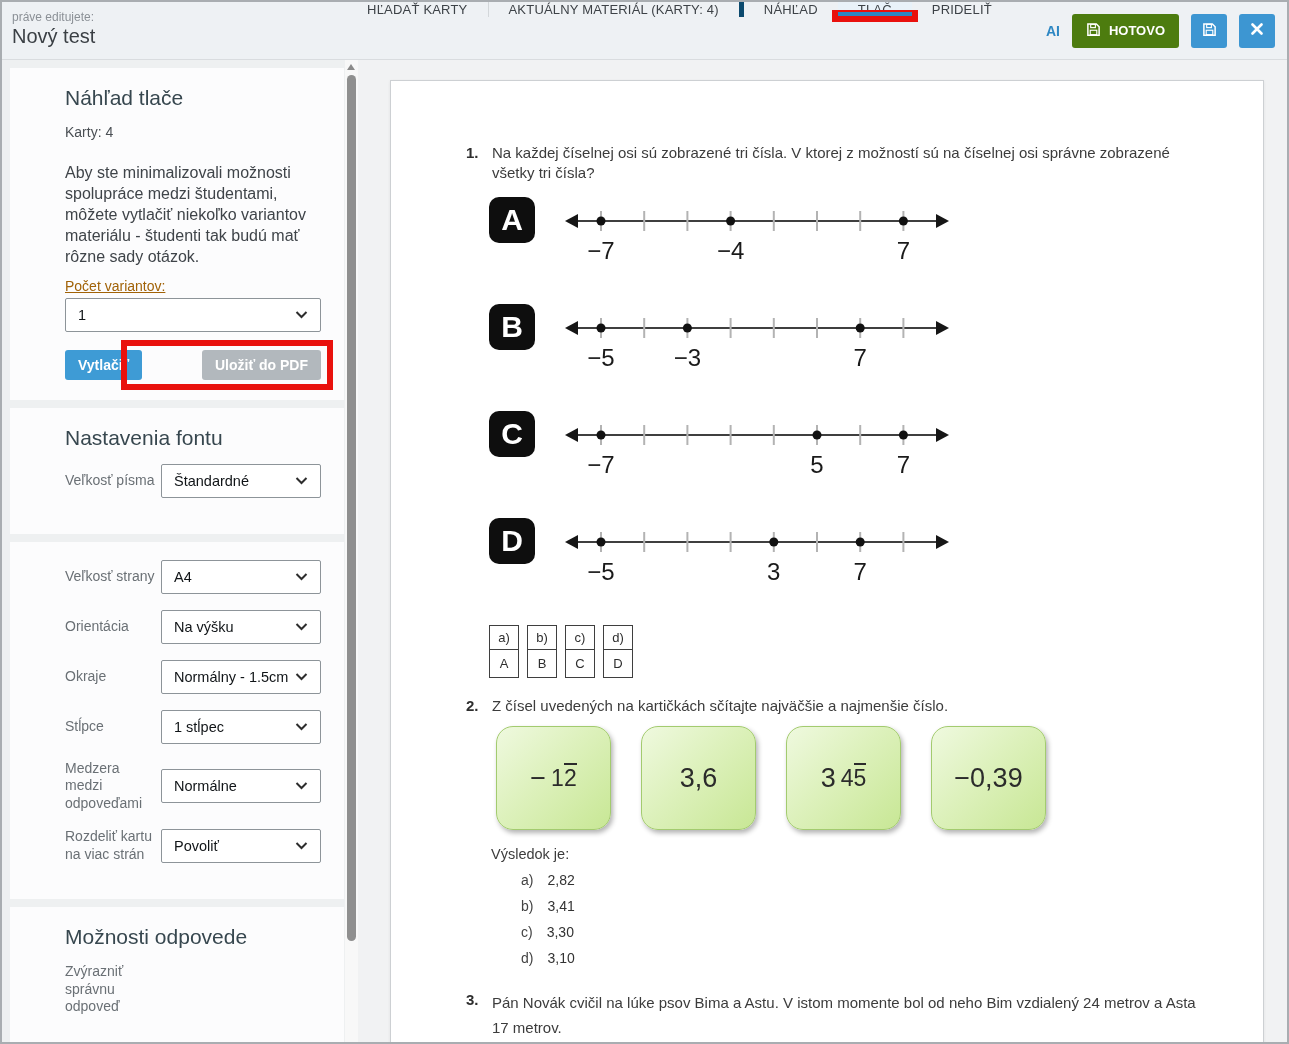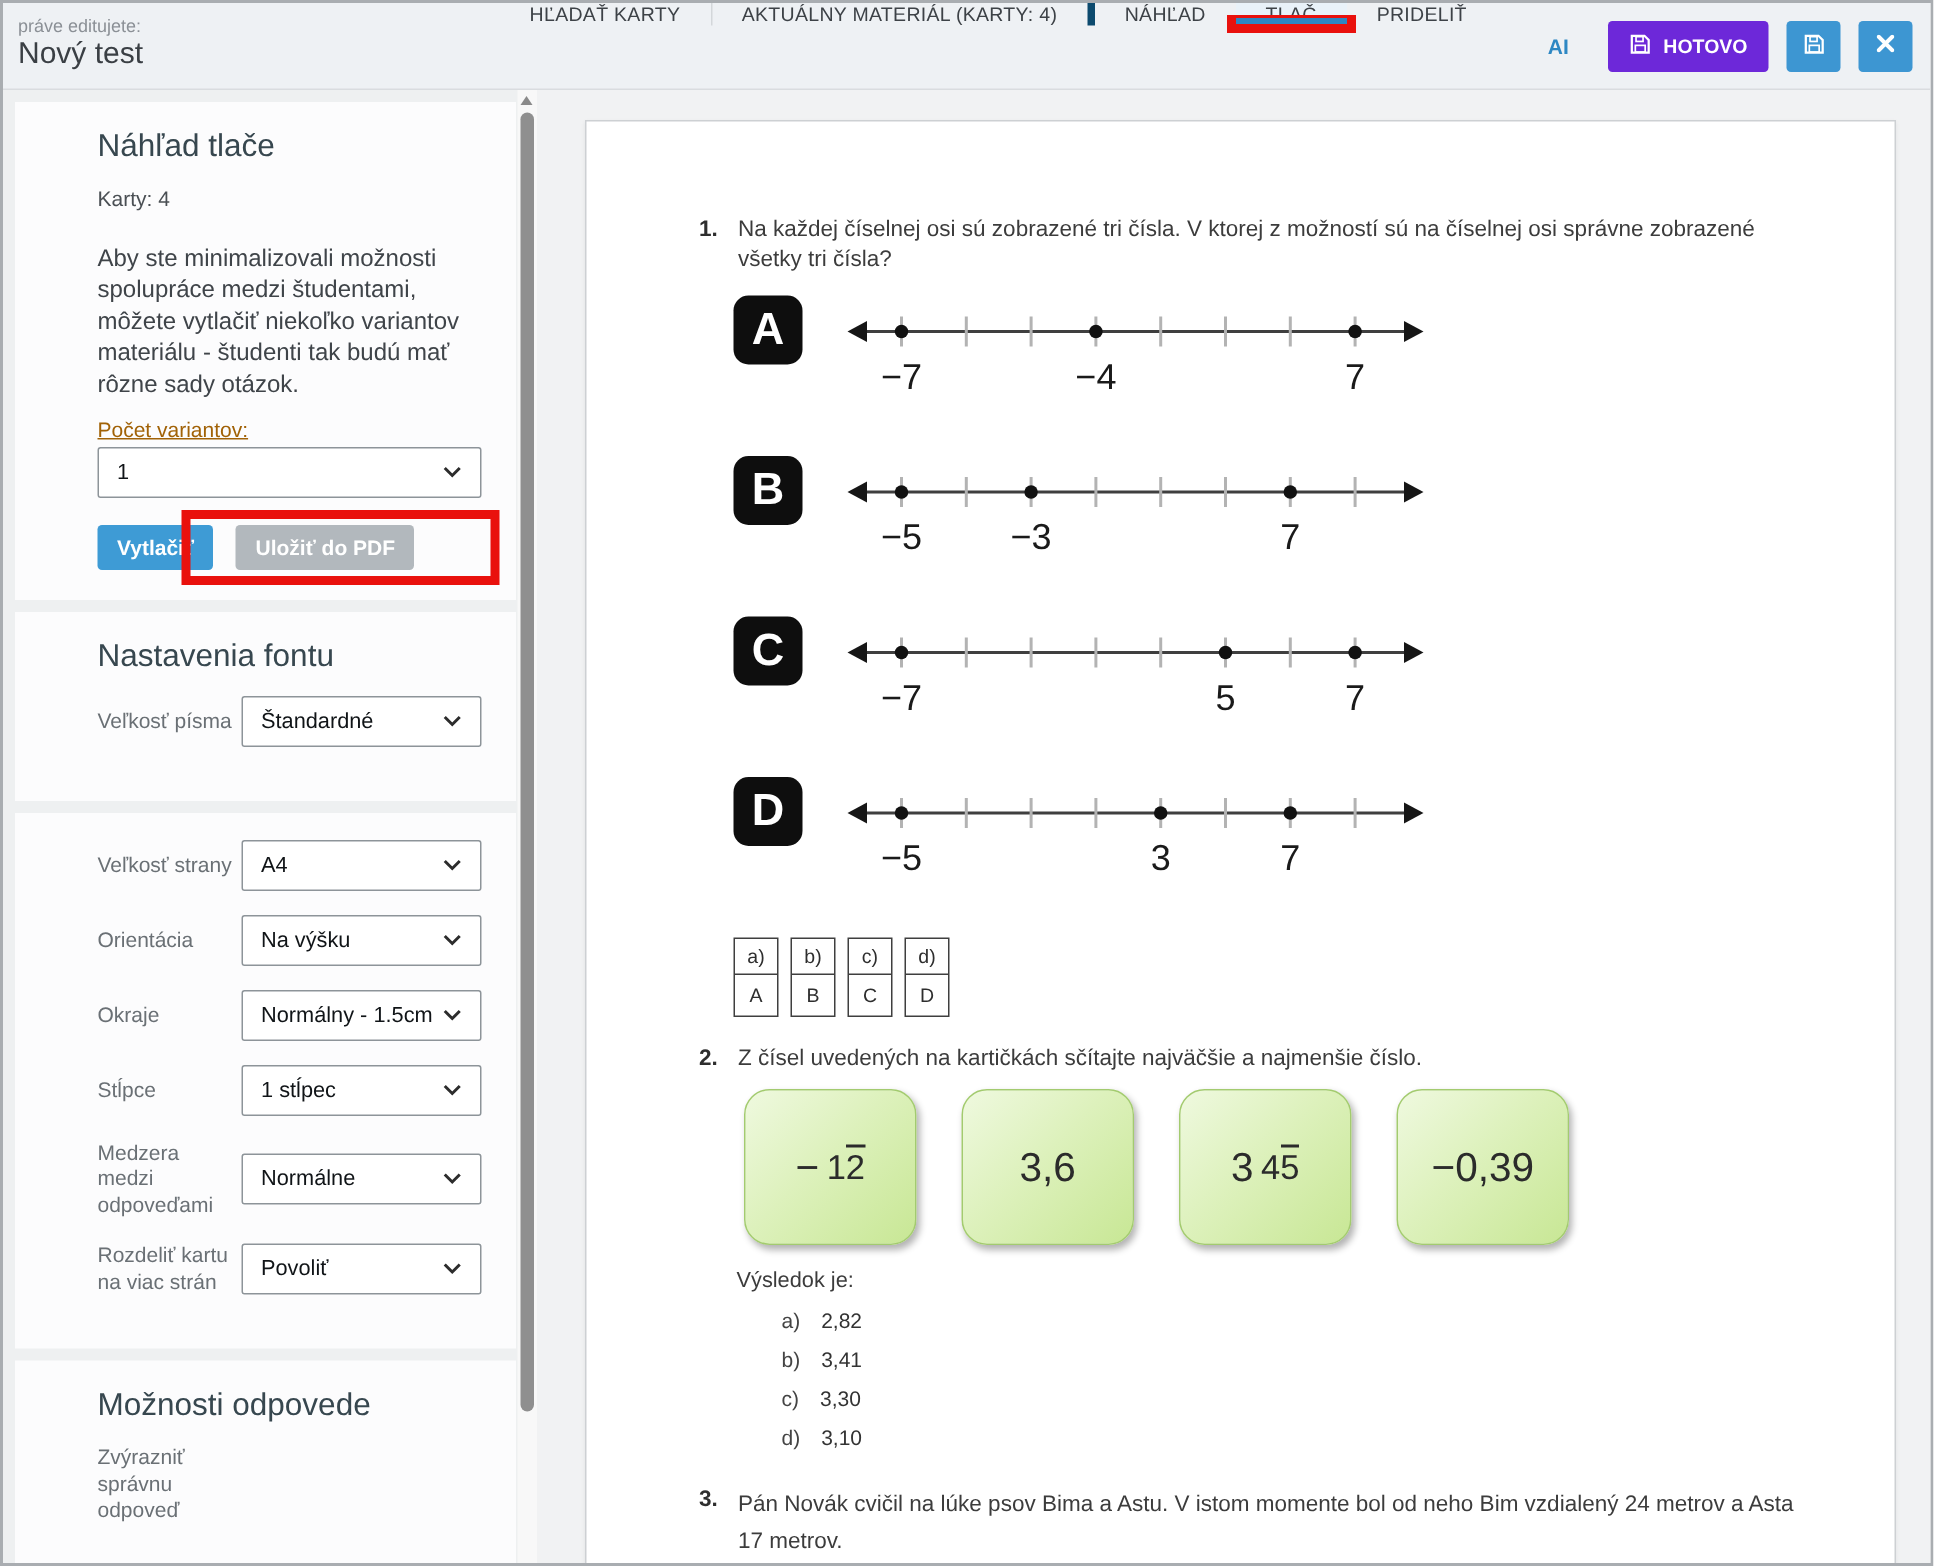--- a/index.html
+++ b/index.html
@@ -11,36 +11,36 @@
   .title-block { padding:8px 0 0 10px; min-width:250px; }
   .editing { font-size:12px; color:#8b9096; }
   .title { font-size:20px; color:#3a3f44; margin-top:1px; }
   .tabs { display:flex; margin-left:auto; align-items:flex-start; }
   .tab { position:relative; display:flex; align-items:center; padding:0 20px; font-size:13px; color:#3d4247; letter-spacing:.2px; cursor:pointer; white-space:nowrap; }
   .tab.sep { border-left:1px solid #d3d7da; border-right:5px solid #0c4a6e; }
   .tab.active { background:#e9f2f9; }
   .tab.active::after { content:""; position:absolute; left:0; right:0; bottom:1px; height:4px; background:#2d87c3; }
   .tab .annotation { position:absolute; left:-6px; right:-6px; top:8px; bottom:8px; border:6px solid #e9110d; pointer-events:none; }
   .actions { display:flex; align-items:center; gap:12px; padding:0 12px 0 34px; }
-  .ai { color:#2d87c3; font-weight:bold; font-size:14px; cursor:pointer; margin-right:14px; }
+  .ai { color:#2d87c3; font-weight:bold; font-size:14px; cursor:pointer; margin-right:0; }
   .btn { display:flex; align-items:center; gap:8px; height:34px; border:none; border-radius:3px; color:#fff; font-size:13px; font-weight:bold; cursor:pointer; font-family:inherit; }
-  .btn-done { background:#6d28d9; padding:0 14px; }
+  .btn-done { background:#4d7c0f; padding:0 14px; }
   .btn-sq { width:36px; justify-content:center; background:#3d96d2; }
 
   
   .content { flex:1; display:flex; overflow:hidden; }
   aside { position:relative; width:356px; flex:0 0 356px; background:#eef0f1; overflow:hidden; padding-top:8px; }
   .card { background:#fcfcfd; margin:0 14px 8px 8px; padding:18px 23px 20px 55px; }
   .card h2 { font-size:21px; font-weight:400; color:#37474f; margin-bottom:14px; }
   .karty { font-size:14px; color:#4a4f54; margin-bottom:22px; }
   .desc { font-size:16px; color:#3f4449; line-height:1.32; margin-bottom:10px; }
   .field-label { font-size:14px; color:#a16207; margin-bottom:4px;text-decoration:underline; }
   .select { display:flex; align-items:center; justify-content:space-between; height:34px; background:#fff; border:1px solid #8d9499; border-radius:2px; padding:0 12px; font-size:14.5px; color:#101417; cursor:pointer; }
   .select.wide { width:100%; }
-  .btnrow { position:relative; display:flex; justify-content:flex-start; gap:15px; margin-top:18px; }
+  .btnrow { position:relative; display:flex; justify-content:space-between; gap:15px; margin-top:18px; }
   .red-box { position:absolute; left:56px; right:-12px; top:-10px; bottom:-10px; border:6px solid #e9110d; pointer-events:none; }
   .sbtn { height:30px; border:none; border-radius:3px; color:#fff; font-size:14px; font-weight:bold; padding:0 13px; cursor:pointer; font-family:inherit; }
   .sbtn.blue { background:#3e9bd5; }
   .sbtn.gray { background:#b2b8bd; }
   .row { display:flex; align-items:center; margin-bottom:16px; }
   .row .lbl { flex:0 0 96px; font-size:14px; color:#6a7075; line-height:1.25; padding-right:6px; }
   .row .select { flex:1; }
 
   
   .sb-scroll { position:absolute; top:0; right:0; width:13px; height:100%; background:#f8f8f8; }

